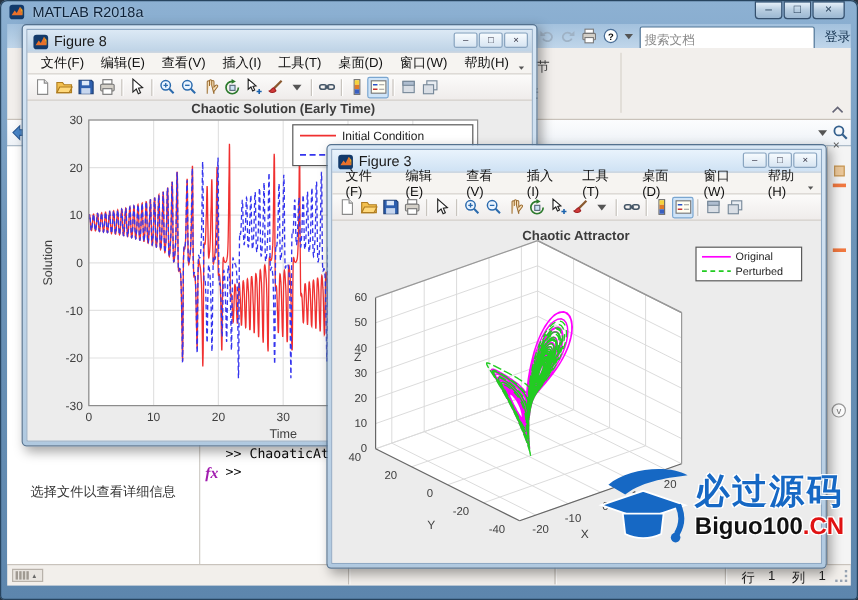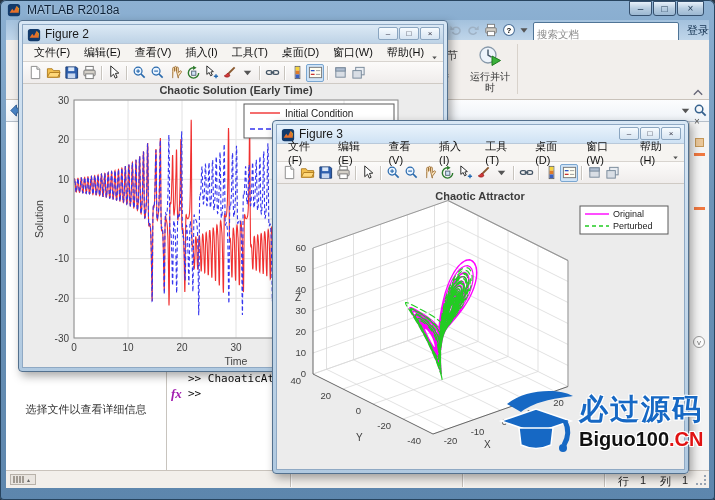--- a/index.html
+++ b/index.html
@@ -159,28 +159,20 @@
             <circle cx="6.5" cy="6.5" r="4" fill="none" stroke="#35618e" stroke-width="1.6"></circle>
             <line x1="9.5" y1="9.5" x2="13.5" y2="13.5" stroke="#35618e" stroke-width="2"></line>
           </svg></span>
     </span>
     <span class="login">登录</span>
   </div>
 
   <div class="ribbon">
     <span class="rb-part" style="left:430px;top:8px">行节</span>
     <span class="rb-part" style="left:432px;top:30px">进</span>
-    <div class="run-time-btn">
-      <span class="rt-icon"><svg viewBox="0 0 24 24">
-            <circle cx="10" cy="12" r="8" fill="#eef4fb" stroke="#8899aa" stroke-width="1.3"></circle>
-            <path d="M10 6.5 v5.5 l3.5 2.2" stroke="#445566" stroke-width="1.4" fill="none"></path>
-            <path d="M14 13 L22.5 17.5 L14 22.5 Z" fill="#3bb13b" stroke="#1d7a1d"></path>
-          </svg></span>
-      <span class="rb-label">运行并计时</span>
-    </div>
     <div class="rb-sep"></div>
     <span class="ribbon-collapse"><svg viewBox="0 0 16 12">
           <path d="M3 8 L8 3 L13 8" fill="none" stroke="#667" stroke-width="1.6"></path>
         </svg></span>
   </div>
 
   <div class="addressbar">
     <span class="ab-icon" style="left:2px"><svg viewBox="0 0 16 16">
           <path d="M9 2 L3 8 L9 14 V10.5 H14 V5.5 H9 Z" fill="#4a86c8" stroke="#2a5a96"></path>
         </svg></span>
@@ -237,21 +229,21 @@
 </div>
 
 <div class="figwin" id="fig1">
   <div class="fig-inner">
     <div class="fig-titlebar">
       <span class="app-icon"><svg viewBox="0 0 16 16">
             <rect x="1" y="1" width="14" height="14" rx="3" fill="#123a6b"></rect>
             <path d="M3 11 L6 6.5 L8 9 L11 3 L13.5 11 Z" fill="#e8702a"></path>
             <path d="M11 3 L13.5 6 L13.5 11 L11.8 6Z" fill="#f6a21d"></path>
           </svg></span>
-      <span class="fig-title">Figure 2</span>
+      <span class="fig-title">Figure 8</span>
       <span class="figbtns">
         <span class="fbtn">–</span>
         <span class="fbtn">□</span>
         <span class="fbtn">×</span>
       </span>
     </div>
     <div class="fig-menubar">
       <span class="menu-item">文件(F)</span>
         <span class="menu-item">编辑(E)</span>
         <span class="menu-item">查看(V)</span>

